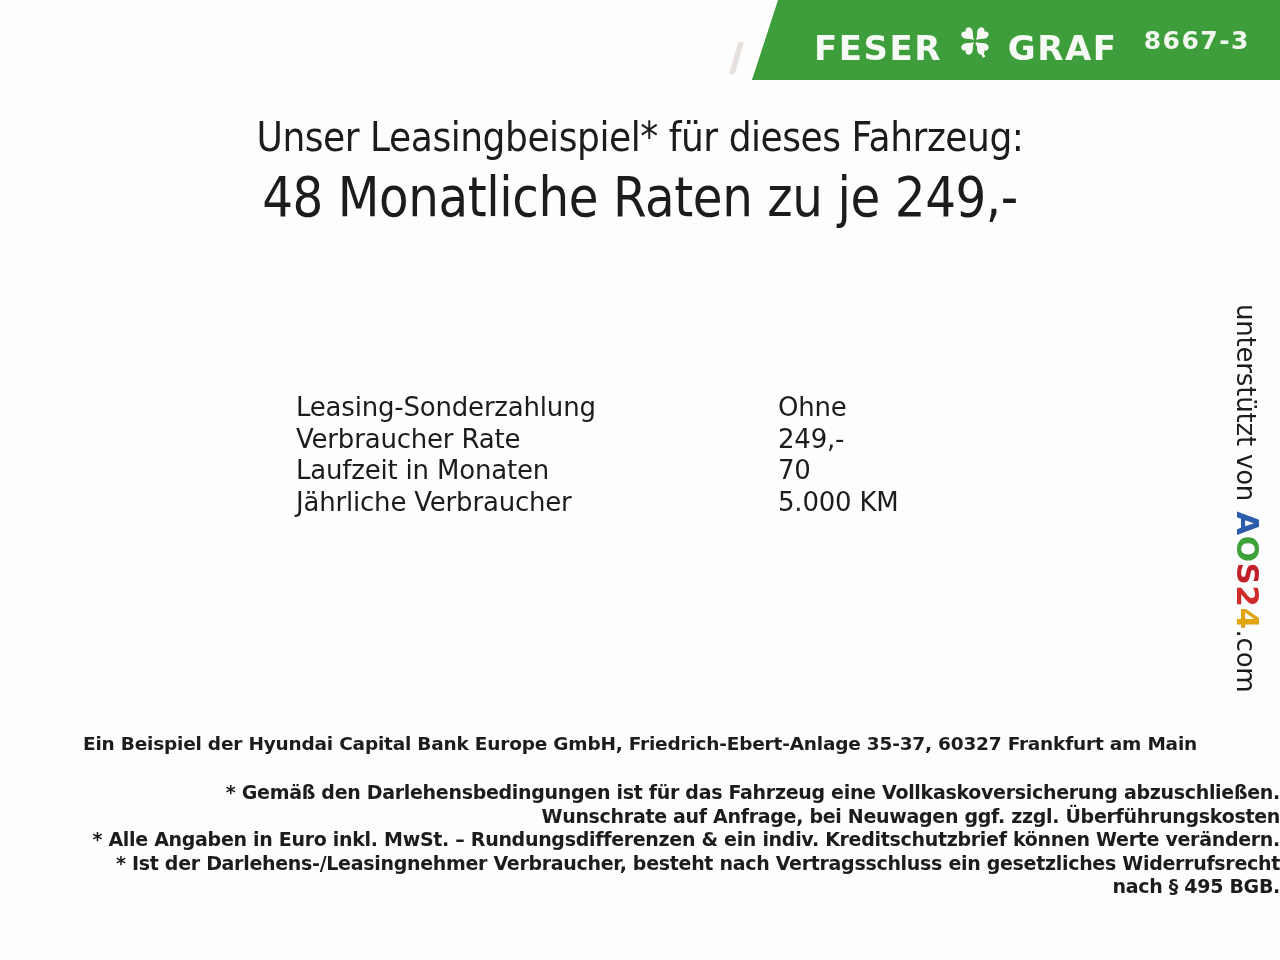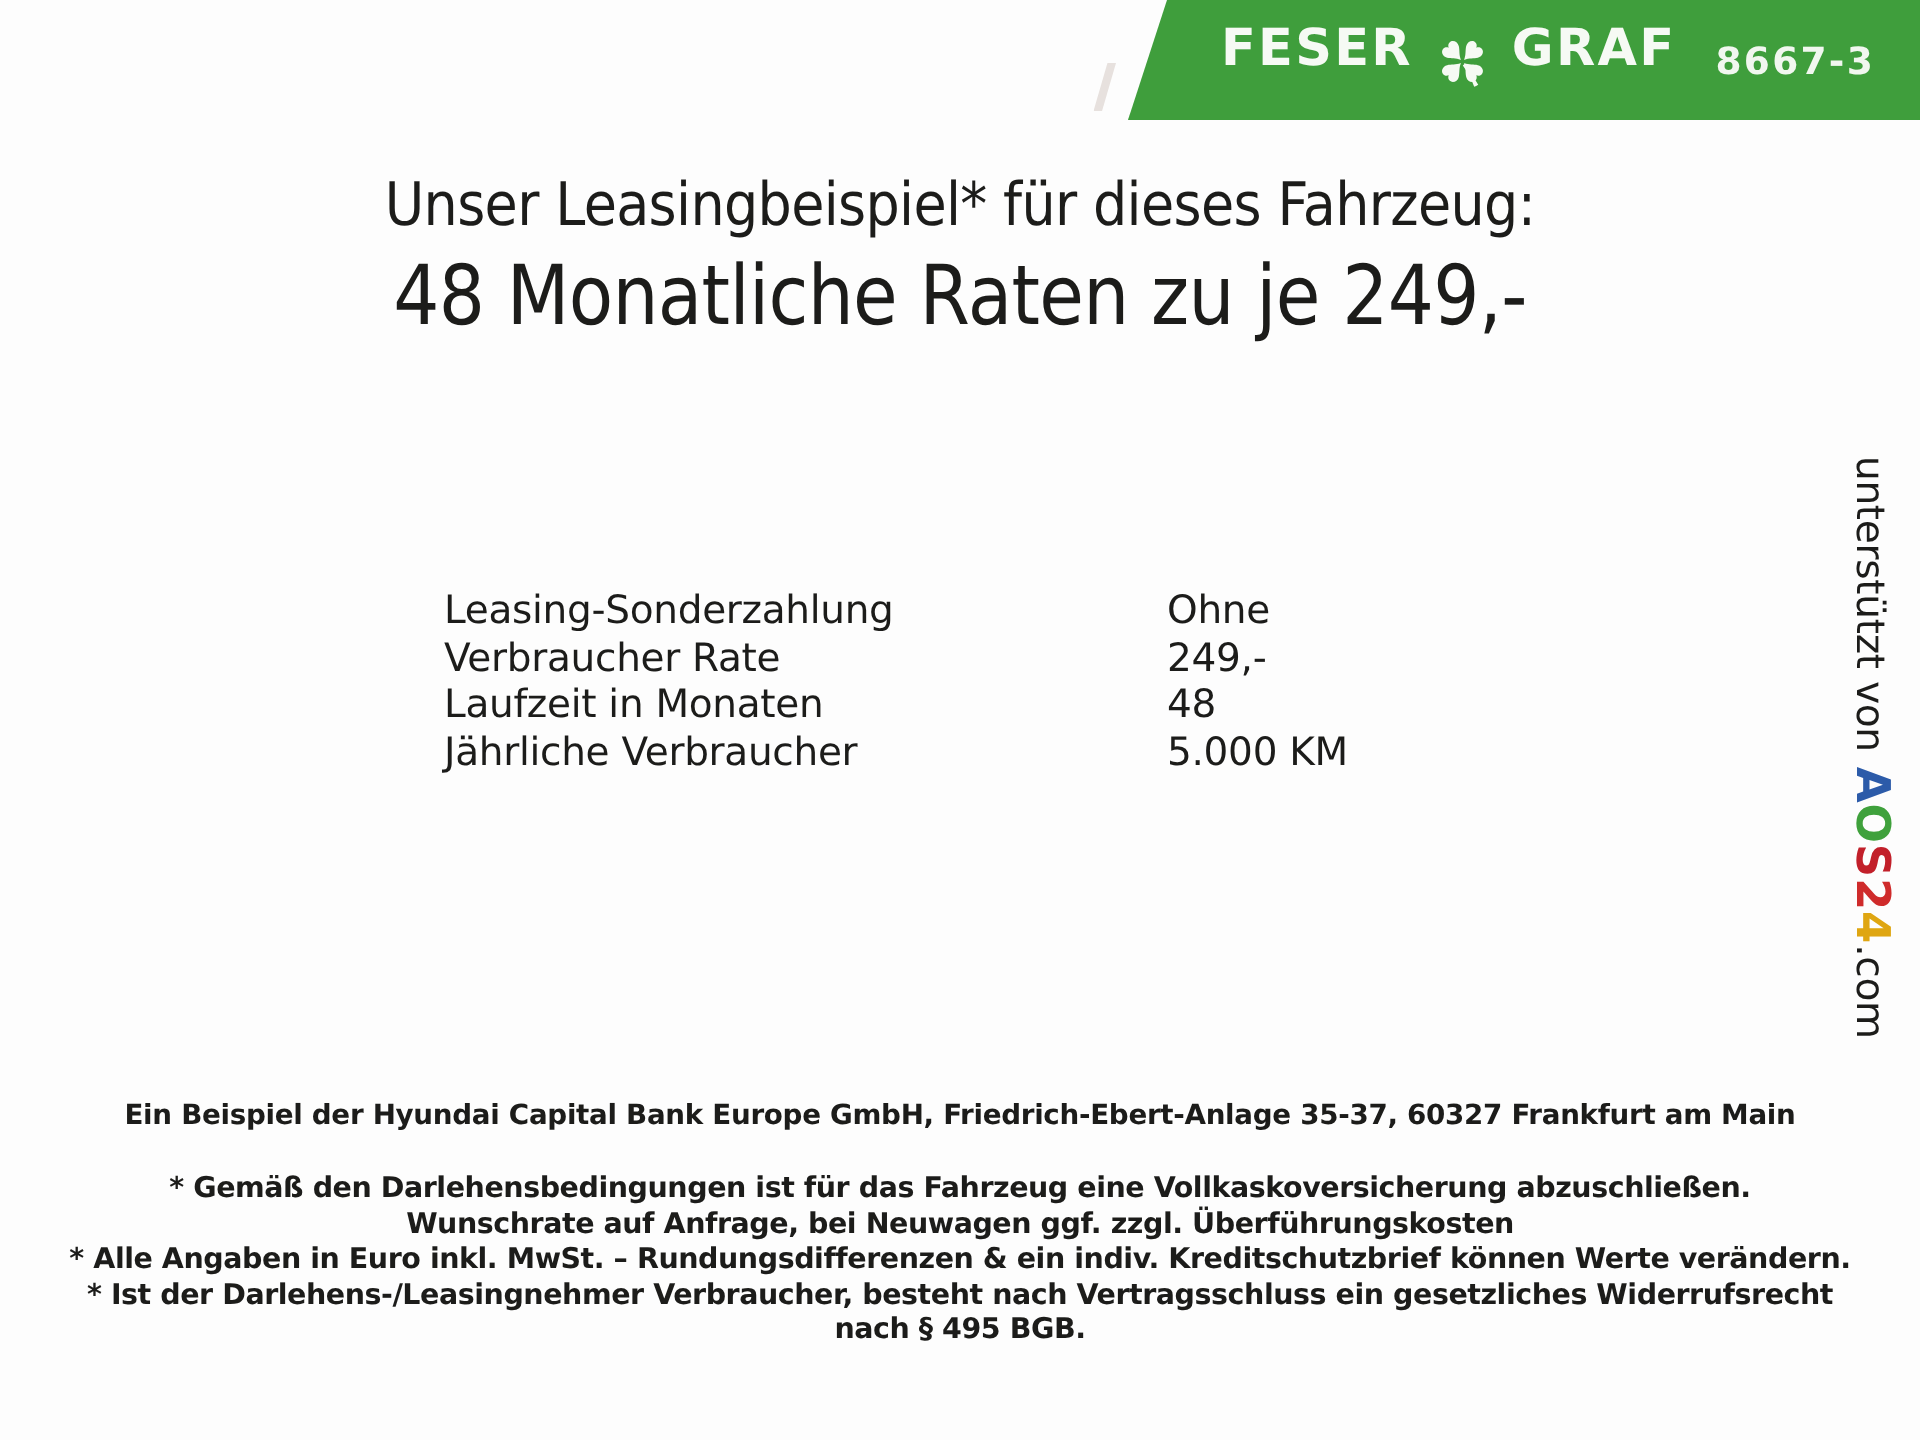--- a/index.html
+++ b/index.html
@@ -19,21 +19,21 @@
     clip-path:polygon(26px 0, 100% 0, 100% 100%, 0 100%);
     display:flex; align-items:center;
     box-shadow:0 2px 0 rgba(130,190,120,0.45);
   }
   .banner-sliver {
     position:absolute; left:729px; top:42px; width:15px; height:32px;
     background:#e7e1de;
     clip-path:polygon(62% 0, 100% 0, 38% 100%, 0 100%);
   }
   .brand {
-    margin-left:62px; display:flex; align-items:flex-start; gap:11px;
+    margin-left:62px; display:flex; align-items:flex-end; gap:11px;
     color:#f6faf4; font-weight:bold; font-size:34px; letter-spacing:1.5px;
     line-height:1;
   }
   .clover { width:44px; height:48px; display:block; margin-top:2px; }
   .ref-number {
     margin-left:auto; margin-right:30px;
     color:#f1f7ef; font-weight:bold; font-size:25px; letter-spacing:1.5px;
   }
 
   
@@ -71,21 +71,21 @@
   .logo-letter { font-weight:bold; font-size:31px; letter-spacing:0.5px; }
   .attribution .suffix { letter-spacing:-0.2px; }
 
   
   .bank-line {
     position:absolute; top:733px; left:0; width:100%; text-align:center;
     font-size:18.5px; font-weight:bold; letter-spacing:-0.2px;
     white-space:nowrap;
   }
   .disclaimers {
-    position:absolute; top:781px; left:0; width:100%; text-align:center;
+    position:absolute; top:781px; left:0; width:100%; text-align:right;
     font-size:19px; font-weight:bold; line-height:23.5px; letter-spacing:-0.3px;
   }
   .disclaimer-line { white-space:nowrap; }
 </style>
 </head>
 <body>
 
 <div class="page">
 
   <div class="banner-sliver"></div>
@@ -124,21 +124,21 @@
     <div class="lease-row">
       <span class="lease-label">Leasing-Sonderzahlung</span>
       <span class="lease-value">Ohne</span>
     </div>
     <div class="lease-row">
       <span class="lease-label">Verbraucher Rate</span>
       <span class="lease-value">249,-</span>
     </div>
     <div class="lease-row">
       <span class="lease-label">Laufzeit in Monaten</span>
-      <span class="lease-value">48</span>
+      <span class="lease-value">70</span>
     </div>
     <div class="lease-row">
       <span class="lease-label">Jährliche Verbraucher</span>
       <span class="lease-value">5.000 KM</span>
     </div>
   </section>
 
   <aside class="attribution">
     <span class="prefix">unterstützt von</span>
     <span class="logo-letter" style="color: rgb(44, 91, 169);">A</span>

